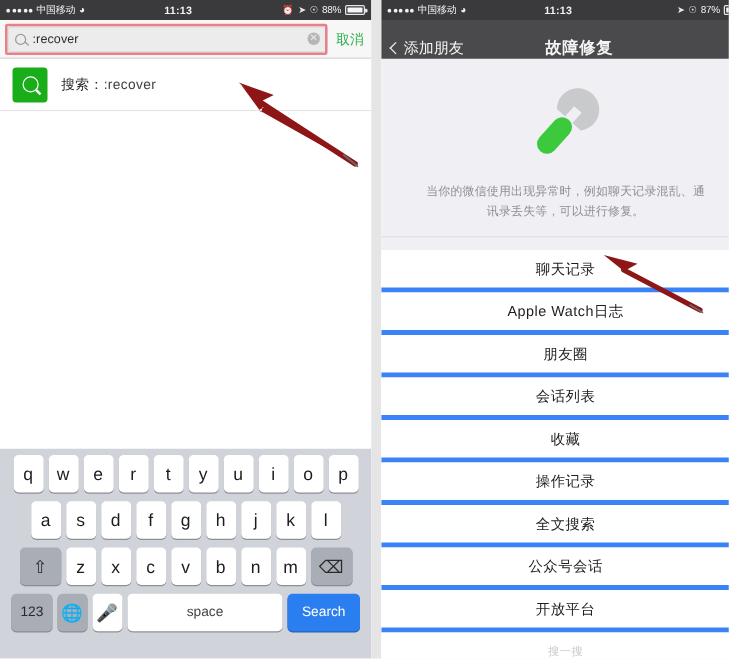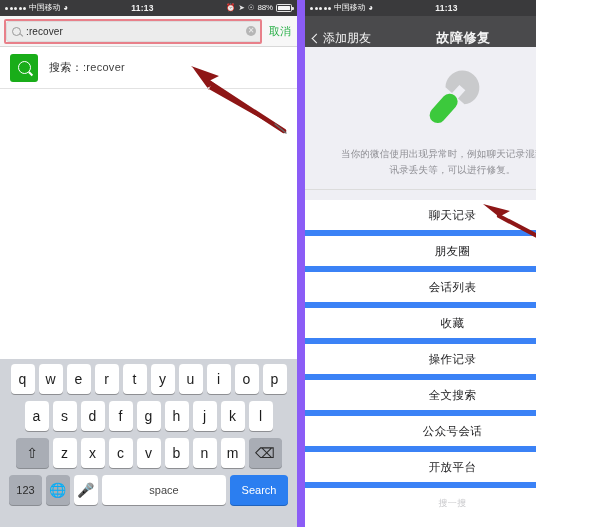--- a/index.html
+++ b/index.html
@@ -7,21 +7,22 @@
     margin: 0;
     padding: 0;
     background: #ffffff;
     font-family: "Liberation Sans", "DejaVu Sans", sans-serif;
   }
   #root {
     position: relative;
     width: 536px;
     height: 527px;
     overflow: hidden;
-    background: #8b5cf6;
+    background: #e5e5e5;
+    padding-left: 47px;
   }
 
   
   .panel {
     position: absolute;
     top: 0;
     height: 527px;
     overflow: hidden;
     background: #ffffff;
   }
@@ -235,21 +236,21 @@
   }
   .right-gap { height: 10px; background: #efeff4; }
 
   
   .opt-list { background: #ffffff; }
   .opt-row {
     height: 30px;
     display: flex; align-items: center; justify-content: center;
     font-size: 11.5px;
     color: #1d1d1f;
-    border-bottom: 6px solid #3b82f6;
+    border-bottom: 4px solid #3b82f6;
     letter-spacing: .4px;
     position: relative;
     background: #ffffff;
   }
   .opt-row.faded { color: #c9c9cc; font-size: 9px; }
   .opt-row:last-child { border-bottom: none; }
 
   
   .arrow { position: absolute; pointer-events: none; }
   .arrow svg { display: block; overflow: visible; }
@@ -406,20 +407,23 @@
       <div class="hero-desc">当你的微信使用出现异常时，例如聊天记录混乱、通讯录丢失等，可以进行修复。</div>
     </div>
 
     <div class="right-gap"></div>
 
     <div class="opt-list">
       <div class="opt-row">
         <span>聊天记录</span>
       </div>
       <div class="opt-row">
+        <span>Apple Watch日志</span>
+      </div>
+      <div class="opt-row">
         <span>朋友圈</span>
       </div>
       <div class="opt-row">
         <span>会话列表</span>
       </div>
       <div class="opt-row">
         <span>收藏</span>
       </div>
       <div class="opt-row">
         <span>操作记录</span>

